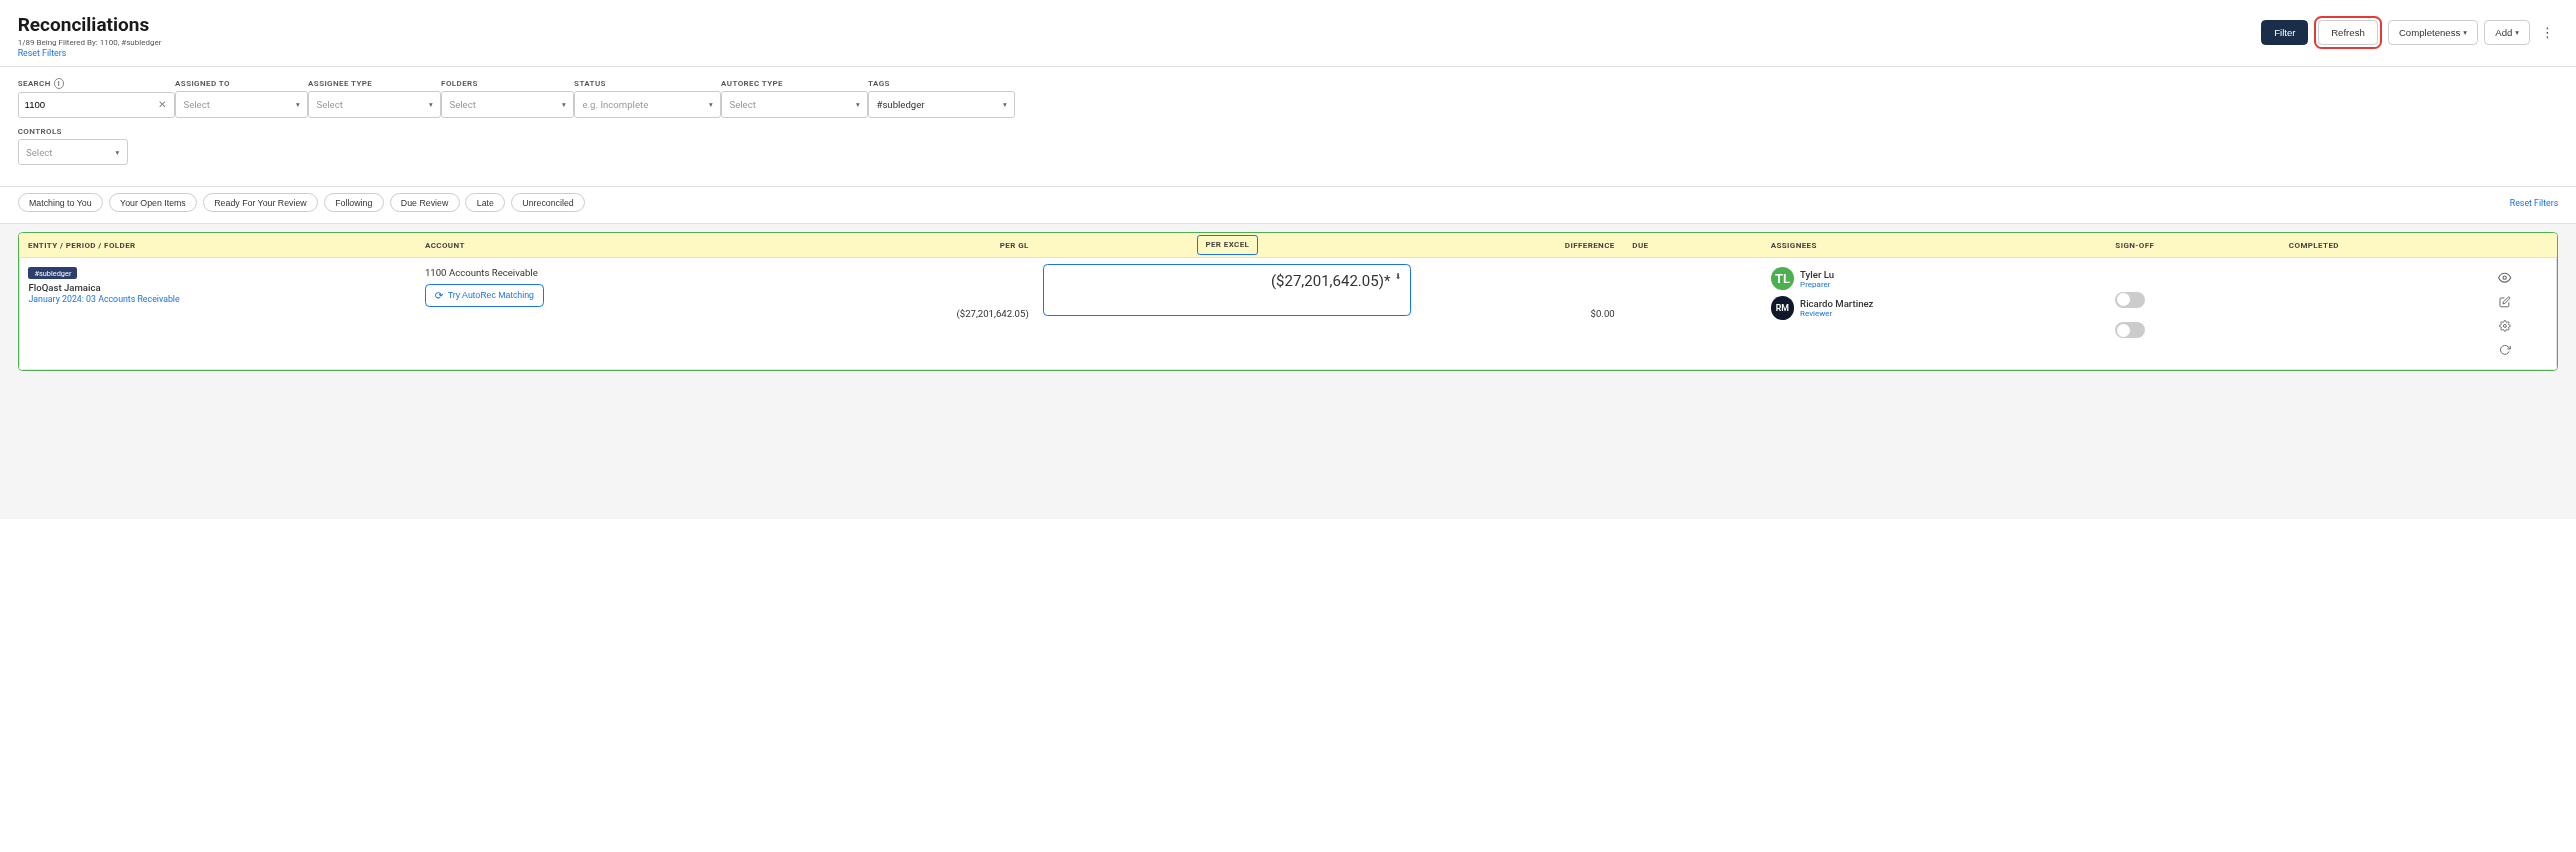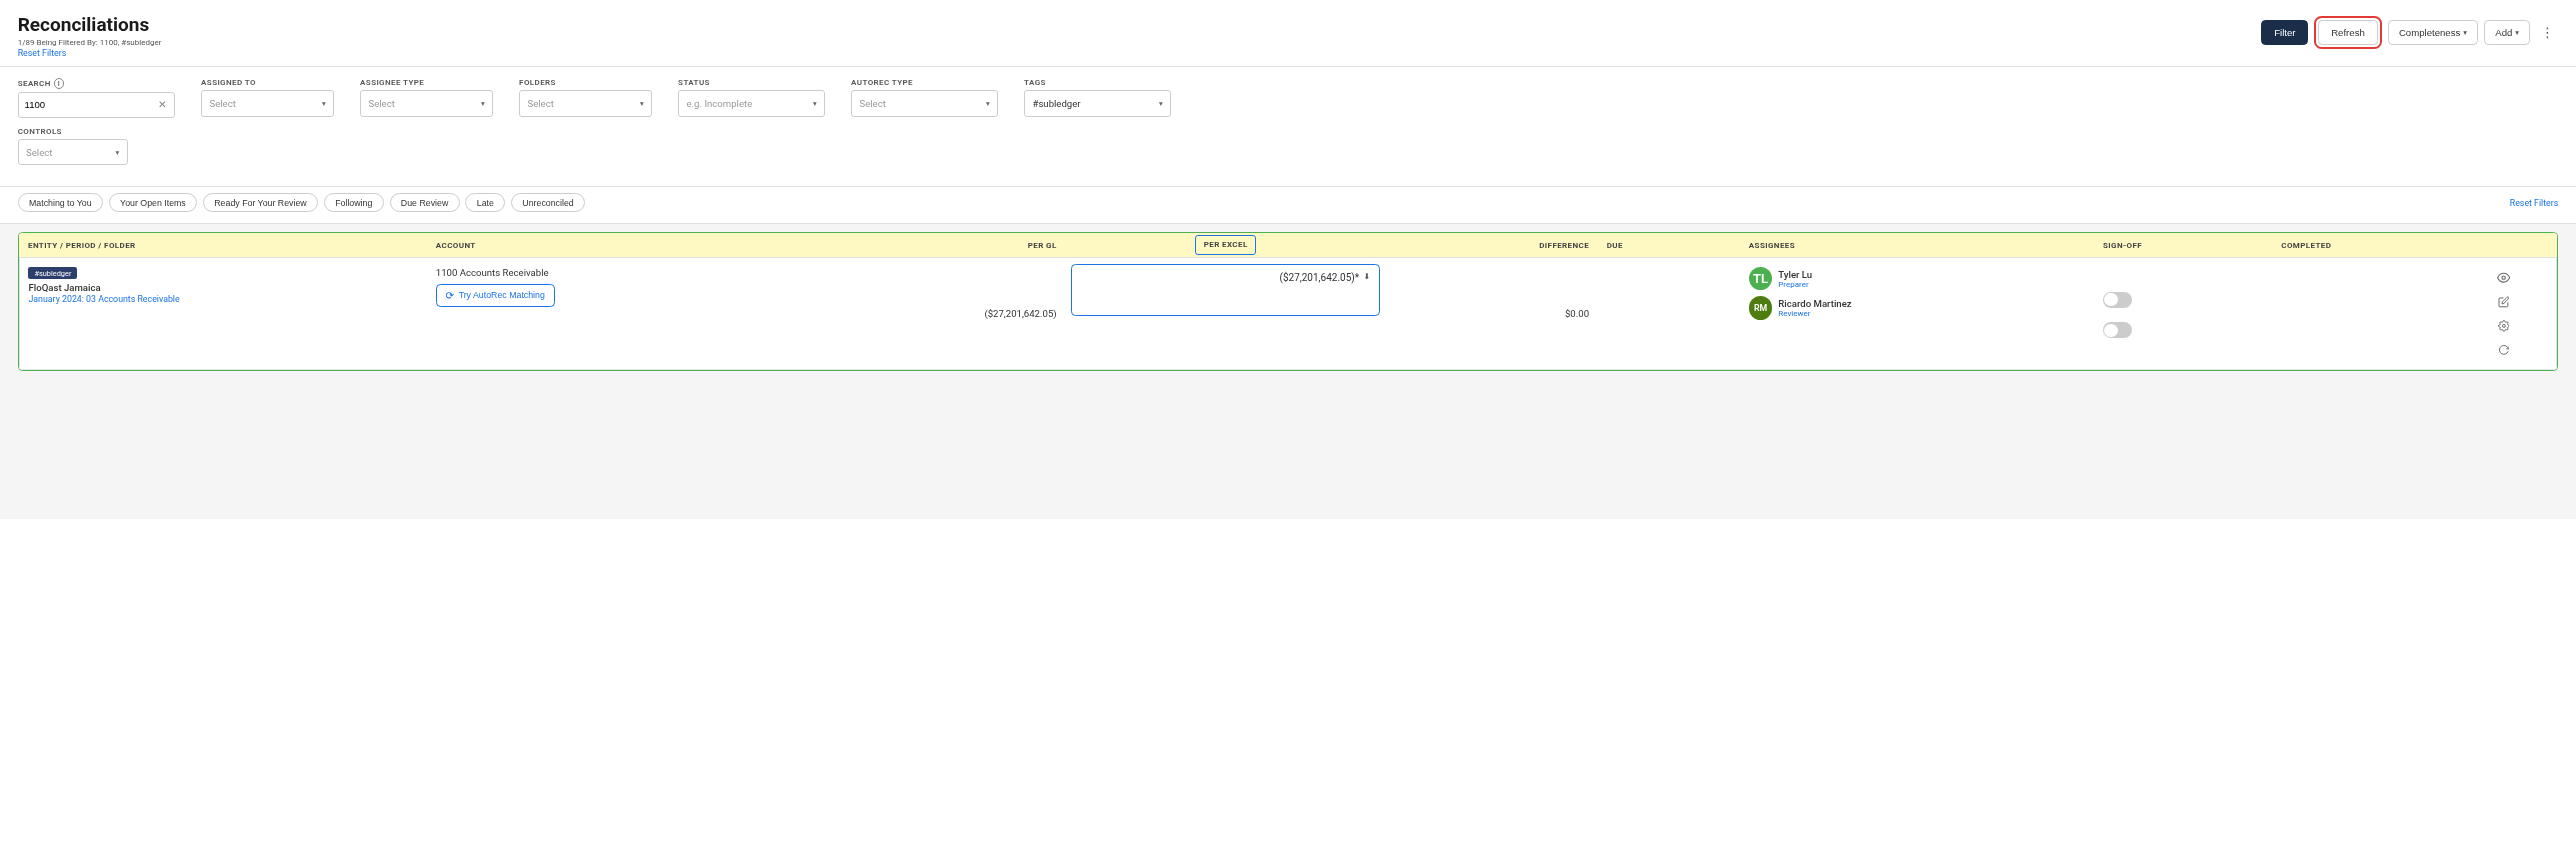--- a/index.html
+++ b/index.html
@@ -21,21 +21,21 @@
     .btn-primary { background: #1a2e4a; color: #fff; border-color: #1a2e4a; }
     .btn-outline { background: #fff; border: 0.7px solid #ccc; color: #333; }
 
     .btn-dropdown { display: inline-flex; align-items: center; gap: 2.9px; padding: 5.9px 10.3px; border-radius: 4.4px; font-size: 9.6px; cursor: pointer; border: 0.7px solid #ccc; background: #fff; color: #333; }
     .btn-dropdown .chevron { font-size: 7.4px; color: #555; }
 
     .more-btn { background: none; border: none; cursor: pointer; font-size: 13.3px; color: #555; padding: 2.9px 4.4px; border-radius: 2.9px; }
 
     
     .filters-section { padding: 11.8px 17.7px; background: #fff; border-bottom: 0.7px solid #e0e0e0; }
-    .filters-row { display: flex; align-items: flex-start; gap: 26px; flex-wrap: wrap; margin-bottom: 8.8px; }
+    .filters-row { display: flex; align-items: center; gap: 0; flex-wrap: wrap; margin-bottom: 8.8px; }
     .filter-group { display: flex; flex-direction: column; gap: 2.9px; }
     .filter-label { font-size: 8px; font-weight: 600; color: #555; text-transform: uppercase; letter-spacing: 0.4px; display: flex; align-items: center; gap: 2.9px; }
     .info-icon { display: inline-flex; align-items: center; justify-content: center; width: 10.3px; height: 10.3px; border-radius: 50%; border: 0.7px solid #888; font-size: 6.6px; color: #666; cursor: pointer; }
 
     .filter-input { display: flex; align-items: center; border: 0.7px solid #ccc; border-radius: 2.9px; background: #fff; height: 26.5px; padding: 0 5.9px; min-width: 88px; }
     .filter-input input { border: none; outline: none; font-size: 9.6px; flex: 1; min-width: 44px; }
     .filter-input .clear-icon { cursor: pointer; color: #888; font-size: 10.3px; padding: 1.5px; }
 
     .filter-select { display: flex; align-items: center; justify-content: space-between; border: 0.7px solid #ccc; border-radius: 2.9px; background: #fff; height: 26.5px; padding: 0 7.4px; cursor: pointer; user-select: none; }
     .filter-select .select-text { font-size: 9.6px; color: #333; }
@@ -85,21 +85,21 @@
     
     .tag-badge { display: inline-block; background: #2c3e6b; color: #fff; font-size: 7.4px; padding: 1.5px 5.9px; border-radius: 2.2px; margin-bottom: 2.9px; }
 
     .entity-name { font-size: 9.6px; font-weight: 500; color: #333; }
     .entity-link { color: #1a73e8; font-size: 8.8px; cursor: pointer; text-decoration: none; }
 
     .account-name { font-size: 9.6px; color: #333; }
     .autorec-btn { display: inline-flex; align-items: center; gap: 4.4px; padding: 4.4px 8.8px; border: 0.7px solid #1a73e8; border-radius: 4.4px; background: #fff; color: #1a73e8; font-size: 8.8px; cursor: pointer; margin-top: 5.9px; }
 
     .amount { font-size: 9.6px; color: #333; text-align: right; display: block; }
-    .per-excel-value { font-size: 10px; color: #333; }
+    .per-excel-value { font-size: 15px; color: #333; }
     .download-icon { font-size: 8px; color: #555; margin-left: 2.9px; cursor: pointer; }
 
     .difference-amount { font-size: 9.6px; color: #333; text-align: right; display: block; }
 
     
     .assignees-list { display: flex; flex-direction: column; gap: 5.9px; }
     .assignee-item { display: flex; align-items: center; gap: 5.9px; }
     .avatar { width: 23.6px; height: 23.6px; border-radius: 50%; display: flex; align-items: center; justify-content: center; font-size: 13px; font-weight: 600; color: #fff; flex-shrink: 0; }
     .avatar-tl { background: #4caf50; }
     .avatar-img { width: 23.6px; height: 23.6px; border-radius: 50%; overflow: hidden; flex-shrink: 0; background: #8d6e63; display: flex; align-items: center; justify-content: center; }
@@ -304,21 +304,21 @@
             <td>
               <div class="assignees-list">
                 <div class="assignee-item">
                   <div class="avatar avatar-tl">TL</div>
                   <div class="assignee-info">
                     <span class="assignee-name">Tyler Lu</span>
                     <span class="assignee-role">Preparer</span>
                   </div>
                 </div>
                 <div class="assignee-item">
-                  <div class="avatar-img" style="background:#4d7c0f; color:#fff; font-size:8.8px; font-weight:600; display:flex; align-items:center; justify-content:center; width:23.6px; height:23.6px; border-radius:50%;">RM</div>
+                  <div class="avatar-img" style="background:#0f172a; color:#fff; font-size:8.8px; font-weight:600; display:flex; align-items:center; justify-content:center; width:23.6px; height:23.6px; border-radius:50%;">RM</div>
                   <div class="assignee-info">
                     <span class="assignee-name">Ricardo Martinez</span>
                     <span class="assignee-role">Reviewer</span>
                   </div>
                 </div>
               </div>
             </td>
 
             <td style="vertical-align:middle;">
               <div style="display:flex; flex-direction:column; gap:14.7px; align-items:flex-start; padding-top:2.9px;">

